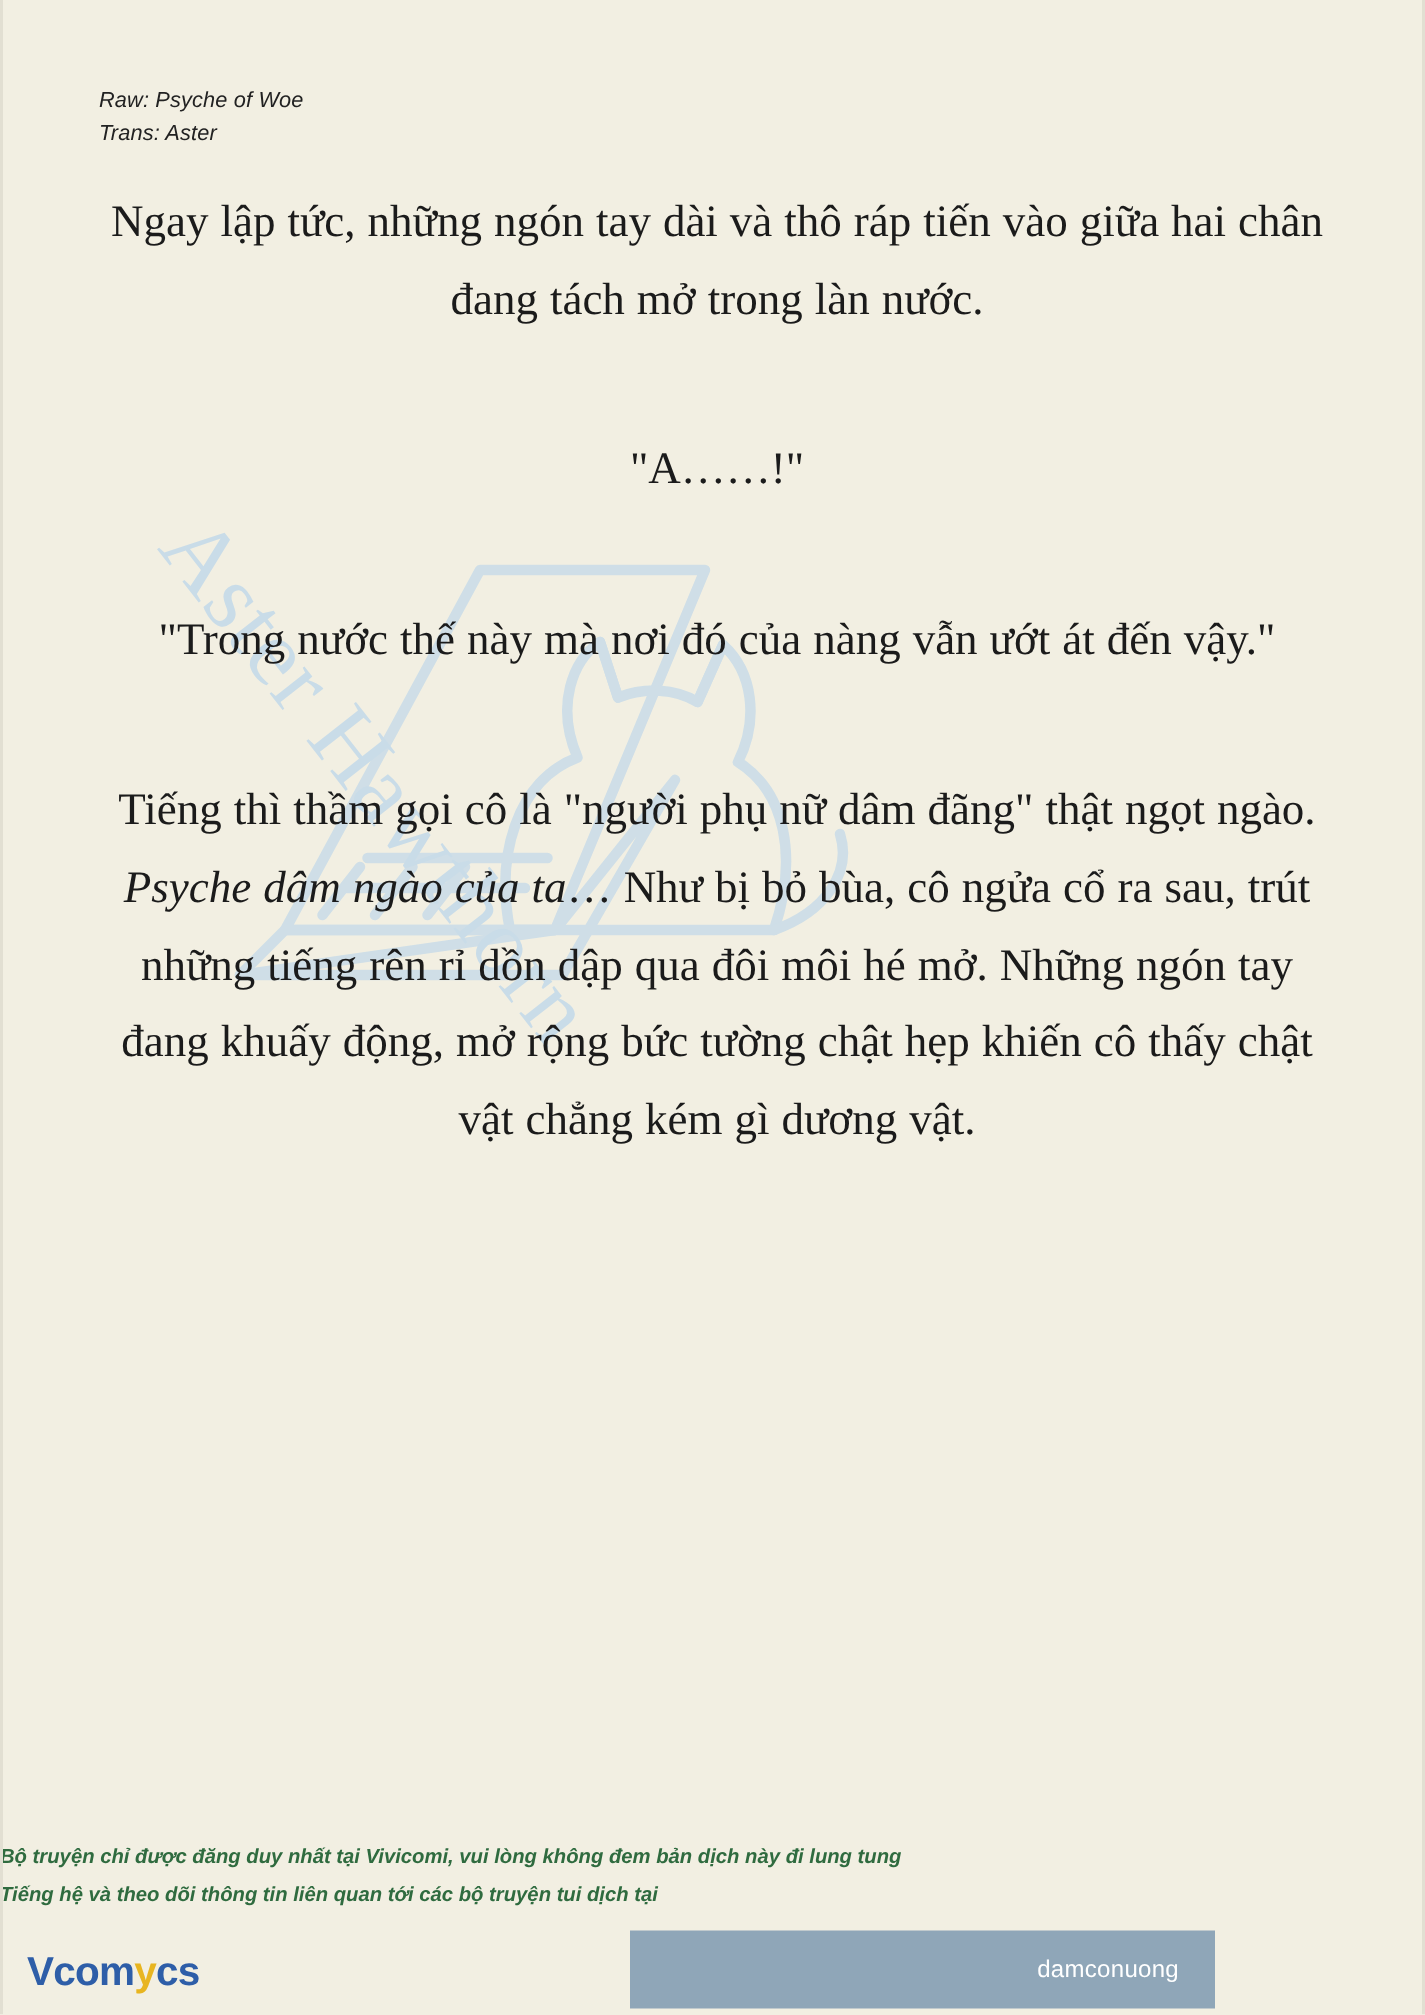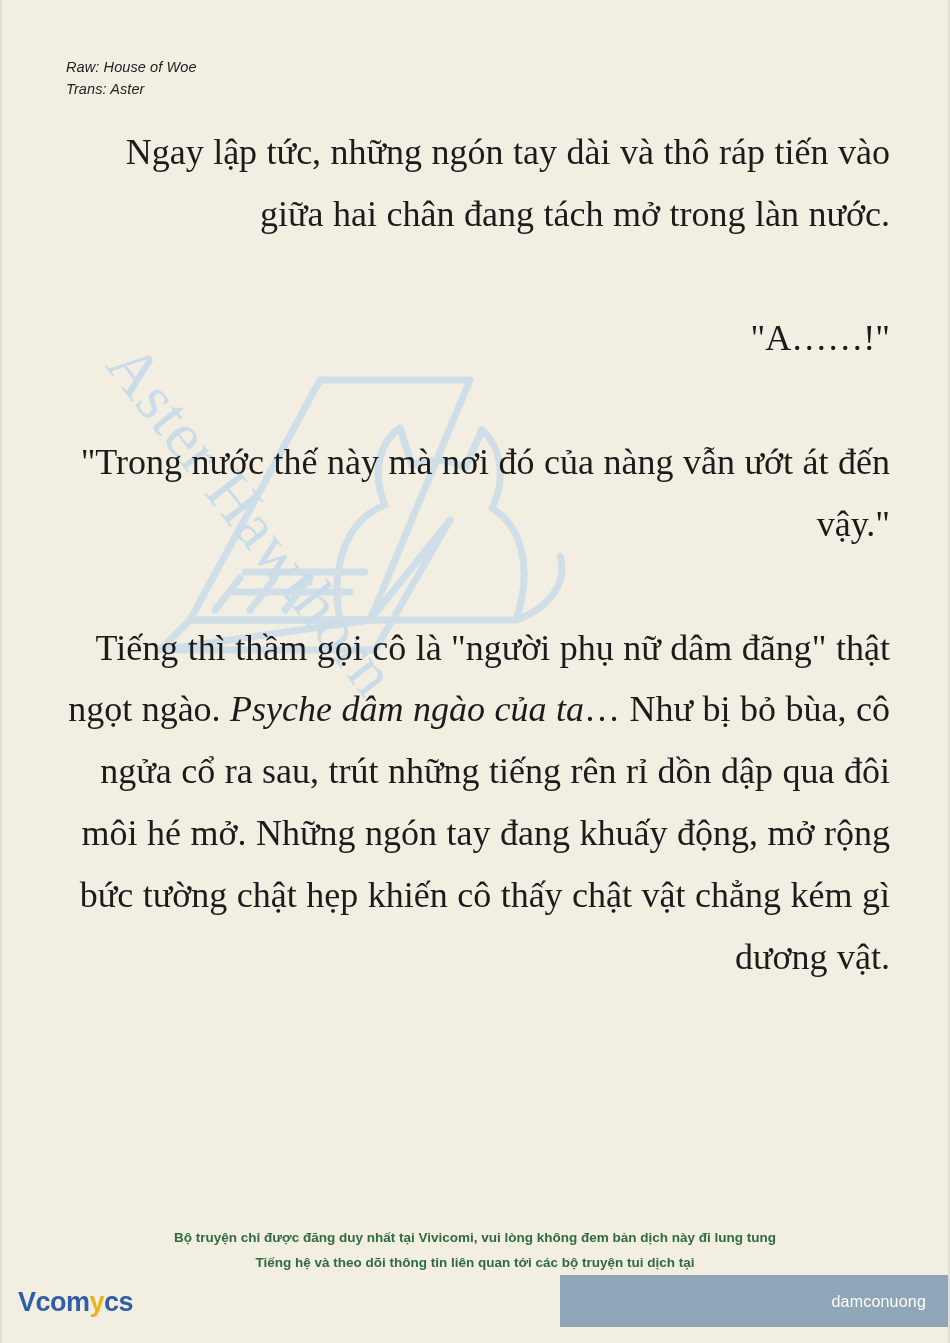--- a/index.html
+++ b/index.html
@@ -66,53 +66,54 @@
 
   .content {
     position: absolute;
     top: 122px;
     left: 66px;
     width: 824px;
     z-index: 2;
   }
   .para {
     font-family: "Liberation Serif", serif;
-    font-size: 36px;
+    font-size: 30px;
     line-height: 1.72;
     color: #1b1b1b;
     margin: 0 0 62px 0;
-    text-align: right;
+    text-align: center;
     word-spacing: 0.5px;
   }
   .para em {
     font-style: italic;
   }
 
   .footer-notes {
     position: absolute;
     left: 0;
     right: 0;
     bottom: 67px;
-    text-align: center;
+    text-align: left;
     font-family: "Liberation Sans", sans-serif;
     font-weight: bold;
+    font-style: italic;
     font-size: 13.5px;
     line-height: 1.85;
     color: #2f6b3f;
     z-index: 2;
   }
   .footer-notes div {
     white-space: nowrap;
   }
 
   .bottom-bar {
     position: absolute;
     left: 0;
-    bottom: 16px;
-    width: 950px;
+    bottom: 4px;
+    width: 810px;
     height: 52px;
     z-index: 3;
     text-decoration: underline;
   }
   .bottom-bar-left {
     position: absolute;
     left: 0;
     bottom: 0;
     width: 560px;
     height: 52px;
@@ -162,21 +163,21 @@
 </style>
 </head>
 <body>
 
 <div class="page">
 
   <div class="edge left"></div>
   <div class="edge right"></div>
 
   <div class="header-credits">
-    <div>Raw: House of Woe</div>
+    <div>Raw: Psyche of Woe</div>
     <div>Trans: Aster</div>
   </div>
 
   <svg class="watermark" viewBox="0 0 680 680" aria-hidden="true">
     <g stroke="#c9dce8" stroke-width="7" fill="none" stroke-linejoin="round" stroke-linecap="round">
 
       <path d="M70 300 L200 60 L350 60 L250 300 Z"></path>
 
       <path d="M40 330 L255 330 L330 200 L250 300 Z"></path>
       <path d="M40 330 L70 300 L250 300"></path>

